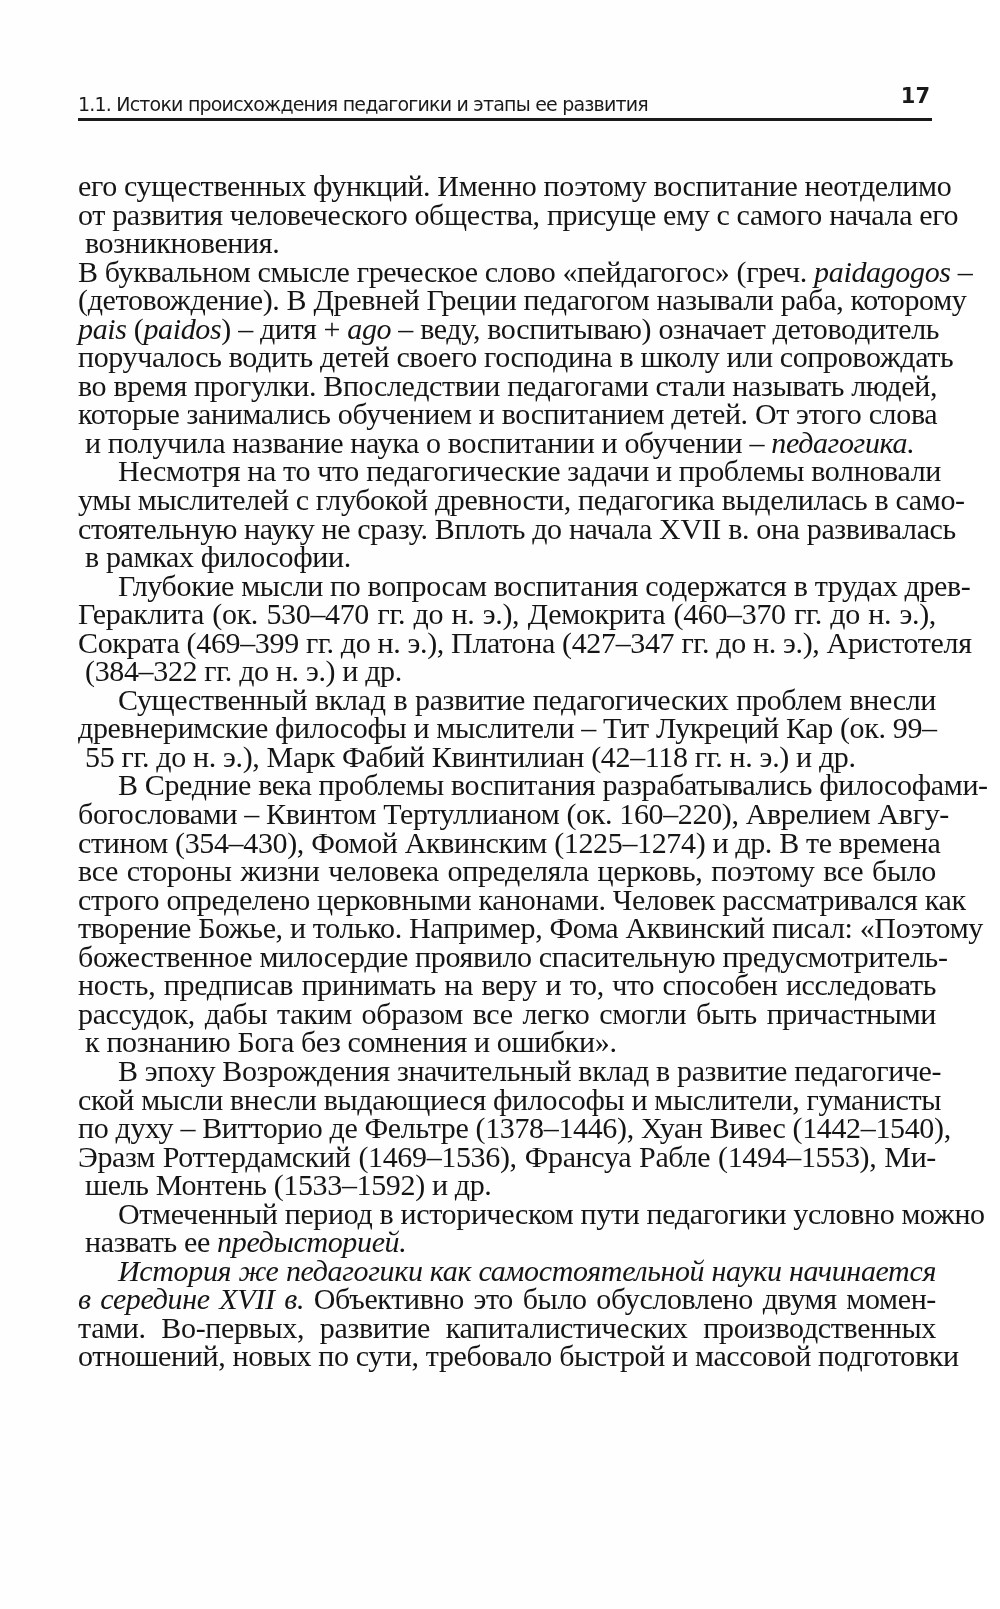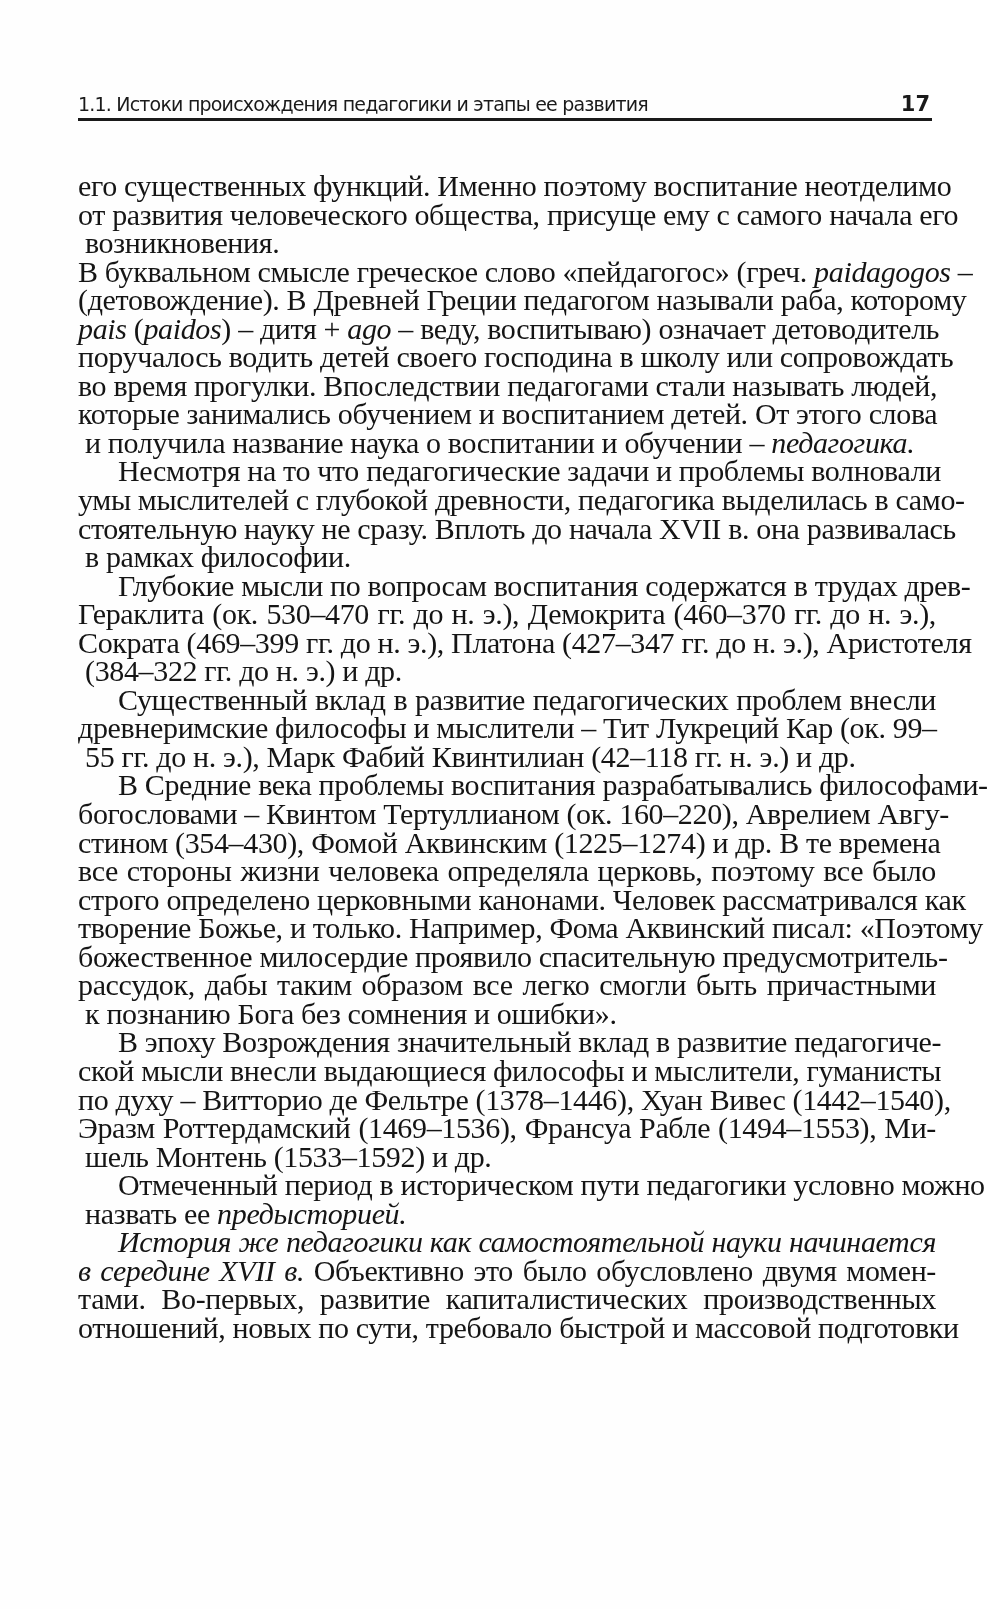--- a/index.html
+++ b/index.html
@@ -5,21 +5,21 @@
   html, body { margin: 0; padding: 0; background: #ffffff; }
   body { width: 1000px; height: 1609px; position: relative; overflow: hidden; }
   .page { position: absolute; left: 0; top: 0; width: 900px; height: 1609px; background: #fefefe; }
   .running-head {
     position: absolute; left: 78px; top: 88px; width: 854px; height: 30px;
     border-bottom: 3px solid #1a1a1a;
     font-family: "DejaVu Sans", sans-serif; font-size: 19px; color: #1a1a1a;
     letter-spacing: -0.8px;
   }
   .running-head .title { position: absolute; left: 0; bottom: 3px; }
-  .running-head .num { position: absolute; right: 2px; bottom: 2px; font-weight: bold; font-size: 21px; letter-spacing: 0; }
+  .running-head .num { position: absolute; right: 2px; bottom: 10px; font-weight: bold; font-size: 21px; letter-spacing: 0; }
   .body-text {
     position: absolute; left: 78px; top: 172px; width: 858px;
     font-family: "Liberation Serif", serif; font-size: 30px; line-height: 28.55px; color: #151515;
     letter-spacing: -0.35px;
   }
   .line { display: block; white-space: nowrap; text-align: justify; text-align-last: justify; height: 28.55px; overflow: visible; }
   .line.last { text-align-last: left; margin-left: 7px; }
   .line.indent { padding-left: 40px; }
   i { font-style: italic; }
 </style>
@@ -53,20 +53,21 @@
       <span class="line indent">Существенный вклад в развитие педагогических проблем внесли</span>
       <span class="line">древнеримские философы и мыслители – Тит Лукреций Кар (ок. 99–</span>
       <span class="line last">55 гг. до н. э.), Марк Фабий Квинтилиан (42–118 гг. н. э.) и др.</span>
       <span class="line indent">В Средние века проблемы воспитания разрабатывались философами-</span>
       <span class="line">богословами – Квинтом Тертуллианом (ок. 160–220), Аврелием Авгу-</span>
       <span class="line">стином (354–430), Фомой Аквинским (1225–1274) и др. В те времена</span>
       <span class="line">все стороны жизни человека определяла церковь, поэтому все было</span>
       <span class="line">строго определено церковными канонами. Человек рассматривался как</span>
       <span class="line">творение Божье, и только. Например, Фома Аквинский писал: «Поэтому</span>
       <span class="line">божественное милосердие проявило спасительную предусмотритель-</span>
+      <span class="line">ность, предписав принимать на веру и то, что способен исследовать</span>
       <span class="line">рассудок, дабы таким образом все легко смогли быть причастными</span>
       <span class="line last">к познанию Бога без сомнения и ошибки».</span>
       <span class="line indent">В эпоху Возрождения значительный вклад в развитие педагогиче-</span>
       <span class="line">ской мысли внесли выдающиеся философы и мыслители, гуманисты</span>
       <span class="line">по духу – Витторио де Фельтре (1378–1446), Хуан Вивес (1442–1540),</span>
       <span class="line">Эразм Роттердамский (1469–1536), Франсуа Рабле (1494–1553), Ми-</span>
       <span class="line last">шель Монтень (1533–1592) и др.</span>
       <span class="line indent">Отмеченный период в историческом пути педагогики условно можно</span>
       <span class="line last">назвать ее <i>предысторией.</i></span>
       <span class="line indent"><i>История же педагогики как самостоятельной науки начинается</i></span>

